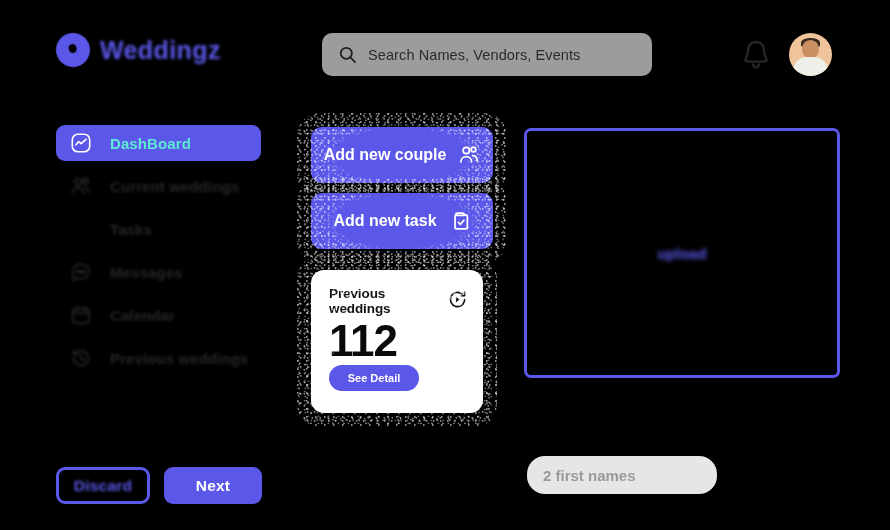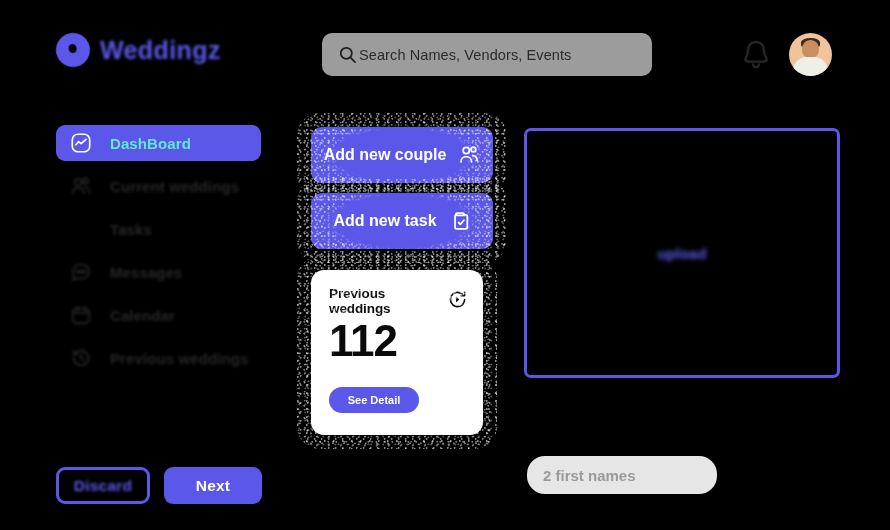--- a/index.html
+++ b/index.html
@@ -43,21 +43,21 @@
     filter: blur(1.6px);
   }
 
   
   .searchbar {
     position: absolute; left: 322px; top: 33px;
     width: 330px; height: 43px;
     background: #9c9c9c;
     border-radius: 10px;
     display: flex; align-items: center;
-    padding: 0 16px; gap: 2px;
+    padding: 0 16px; gap: 11px;
   }
   .search-icon svg { display: block; }
   .search-placeholder {
     color: #2b2b2b;
     font-size: 14.5px;
     font-weight: 400;
     letter-spacing: 0.1px;
   }
 
   
@@ -174,21 +174,21 @@
     font-size: 16px; font-weight: 700;
     cursor: pointer;
   }
   .act1 { position: absolute; left: 311px; top: 127px; }
   .act2 { position: absolute; left: 311px; top: 193px; }
   .action-btn svg { display: block; flex: none; }
 
   
   .pw-card {
     position: absolute; left: 311px; top: 270px;
-    width: 172px; height: 165px;
+    width: 172px; height: 143px;
     background: #ffffff;
     border-radius: 13px;
     padding: 16px 16px 0 18px;
   }
   .pw-head {
     display: flex; align-items: center; gap: 8px;
   }
   .pw-title {
     font-size: 13.5px; font-weight: 700;
     color: #111111; letter-spacing: -0.1px;

